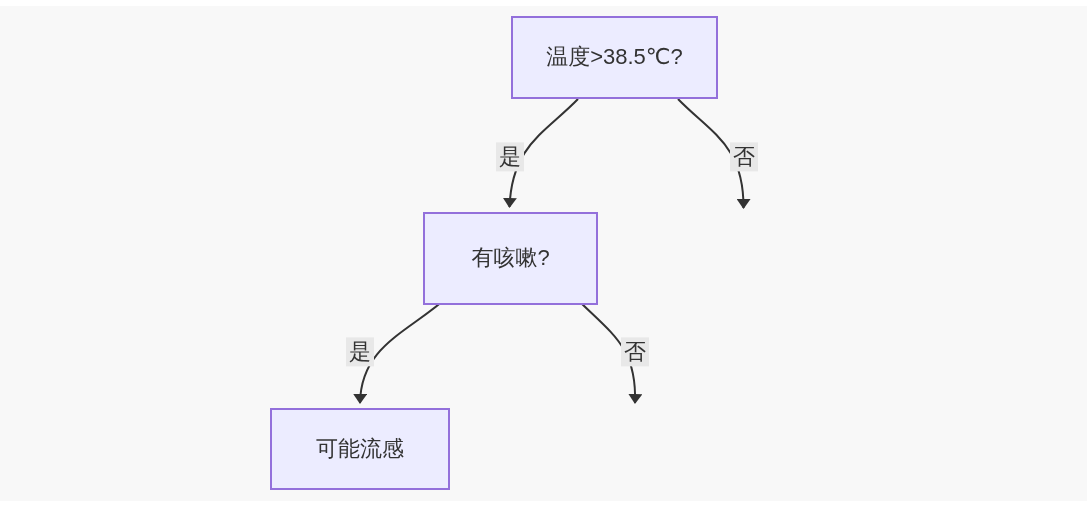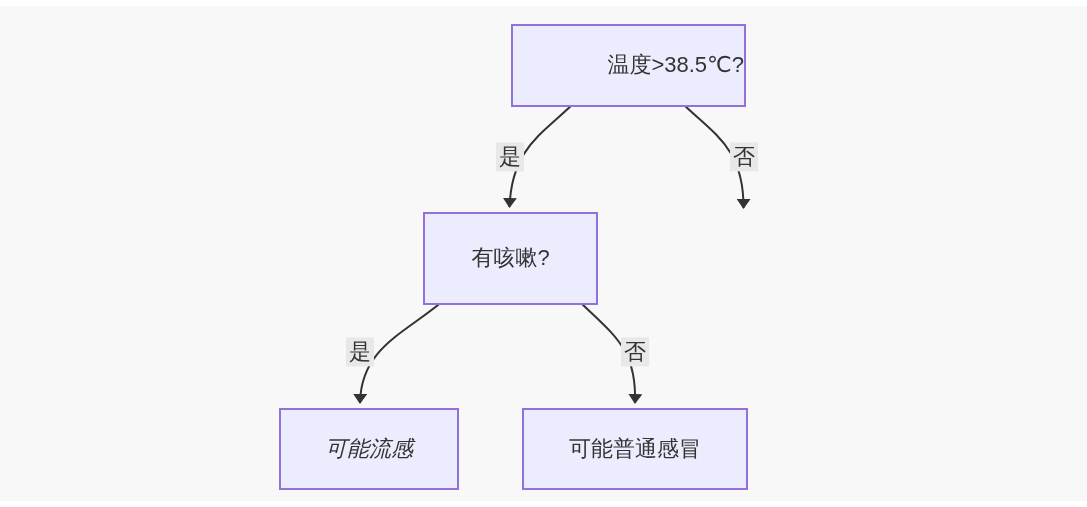--- a/index.html
+++ b/index.html
@@ -48,24 +48,24 @@
     border: 2px solid var(--node-border, #9370DB);
     display: flex;
     align-items: center;
     justify-content: center;
     color: var(--text, #333333);
     font-size: 22px;
     line-height: 1.2;
     text-align: center;
     white-space: nowrap;
   }
-  .node-temp-check   { left: 511px; top: 24px;  width: 235px; height: 83px; justify-content: flex-end; }
+  .node-temp-check   { left: 511px; top: 16px;  width: 207px; height: 83px; }
   .node-cough-check  { left: 423px; top: 212px; width: 175px; height: 93px; }
   .node-healthy      { left: 673px; top: 213px; width: 143px; height: 84px; }
-  .node-possible-flu { left: 279px; top: 408px; width: 180px; height: 82px; font-style: italic; }
+  .node-possible-flu { left: 270px; top: 408px; width: 180px; height: 82px; }
   .node-possible-cold{ left: 522px; top: 408px; width: 226px; height: 82px; }
   .edge-label {
     position: absolute;
     transform: translate(-50%, -50%);
     background: var(--edge-label-bg, #e8e8e8);
     color: var(--text, #333333);
     font-size: 22px;
     line-height: 1.15;
     padding: 2px 3px;
     white-space: nowrap;
@@ -95,21 +95,18 @@
 
   <div class="node node-temp-check">
     <span>温度&gt;38.5℃?</span>
   </div>
   <div class="node node-cough-check">
     <span>有咳嗽?</span>
   </div>
   <div class="node node-possible-flu">
     <span>可能流感</span>
   </div>
-  <div class="node node-possible-cold">
-    <span>可能普通感冒</span>
-  </div>
 
   <div class="edge-label edge-label-yes-1">是</div>
   <div class="edge-label edge-label-no-1">否</div>
   <div class="edge-label edge-label-yes-2">是</div>
   <div class="edge-label edge-label-no-2">否</div>
 </div>
 
 </body></html>

